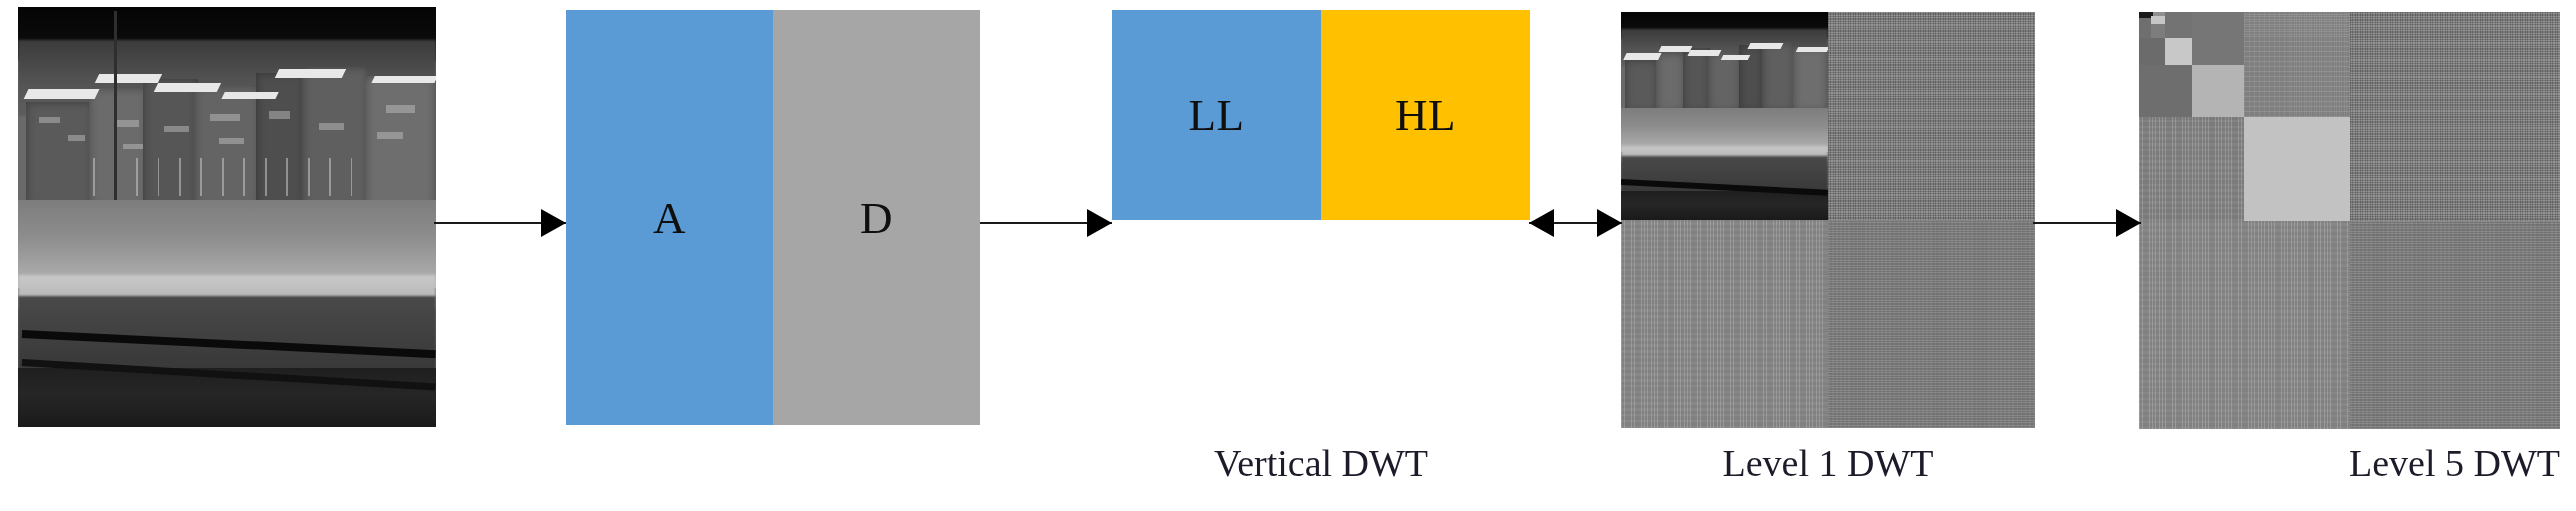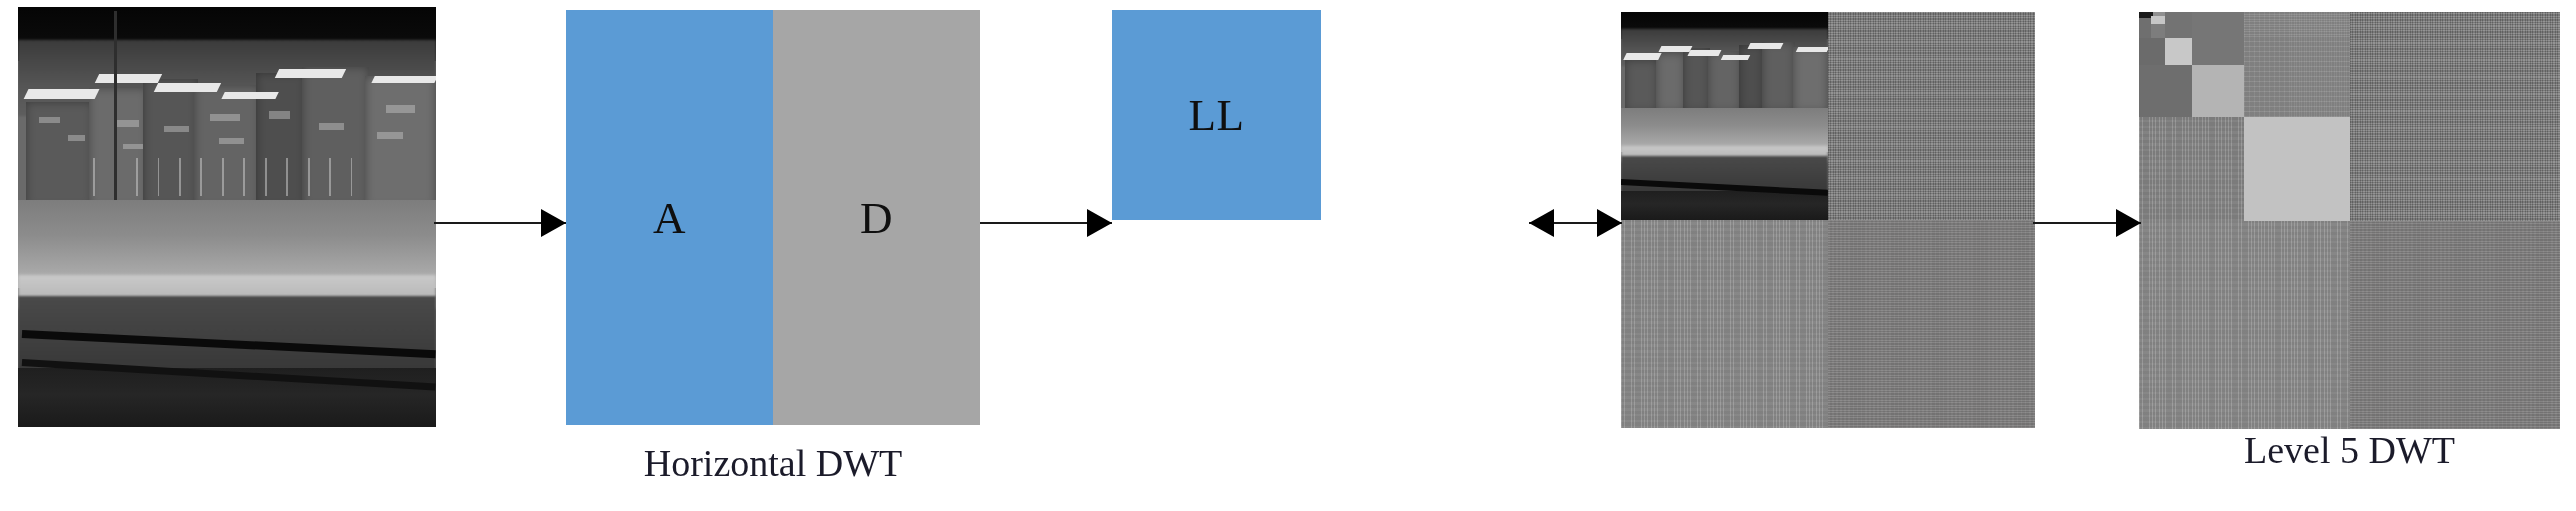--- a/index.html
+++ b/index.html
@@ -206,20 +206,23 @@
       <span>A</span>
     </div>
     <div class="cell" style="background: rgb(166, 166, 166);">
       <span>D</span>
     </div>
   </div>
 
   <div class="quadbox" id="stage-vertical" style="grid-template-columns: 1fr 1fr; grid-template-rows: 1fr 1fr; left: 1112px; top: 10px; width: 418px; height: 419px;">
     <div class="cell" style="background: rgb(91, 155, 213);">
       <span>LL</span>
+    </div>
+    <div class="cell" style="background: rgb(255, 192, 0);">
+      <span>HL</span>
     </div>
   </div>
 
   <div class="dwtimg" id="stage-level1" style="left: 1621px; top: 12.4px; width: 414px; height: 416px;">
 
     <div class="q photo" style="left:0;top:0;width:50%;height:50%;">
       <div class="sky"></div>
       <div class="hillside"></div>
       <div class="buildings">
         <div class="bld" style="left:2%;  width:16%; height:72%;"></div>
@@ -294,17 +297,18 @@
     <div class="shaft"></div>
     <div class="head-l"></div>
     <div class="head-r"></div>
   </div>
 
   <div class="arrow" id="arrow-3" style="left: 2033px; top: 209px; width: 108px; height: 28px;">
     <div class="shaft"></div>
     <div class="head-r"></div>
   </div>
 
-  <div class="caption" id="cap-0" style="left: 566px; top: 441px; width: 414px;">Horizontal DWT</div>
-  <div class="caption" id="cap-3" style="left: 2139px; top: 428px; width: 421px;">Level 5 DWT</div>
+  <div class="caption" id="cap-1" style="left: 1112px; top: 441px; width: 418px;">Vertical DWT</div>
+  <div class="caption" id="cap-2" style="left: 1621px; top: 441px; width: 414px;">Level 1 DWT</div>
+  <div class="caption" id="cap-3" style="left: 2139px; top: 441px; width: 421px; text-align: right;">Level 5 DWT</div>
 
 </div>
 
 
 </body></html>

